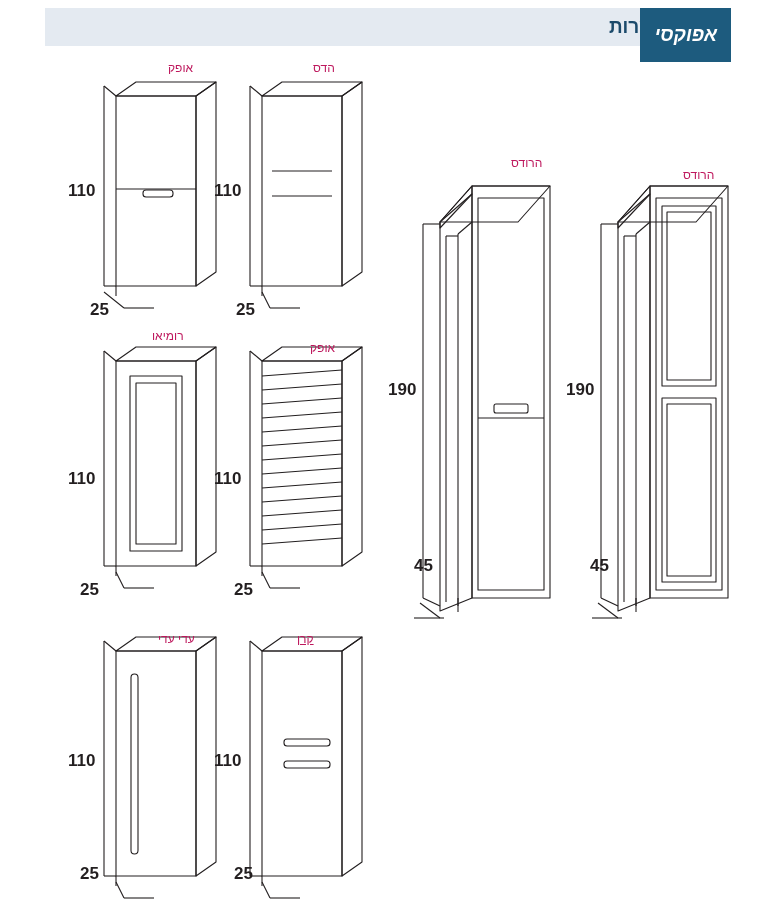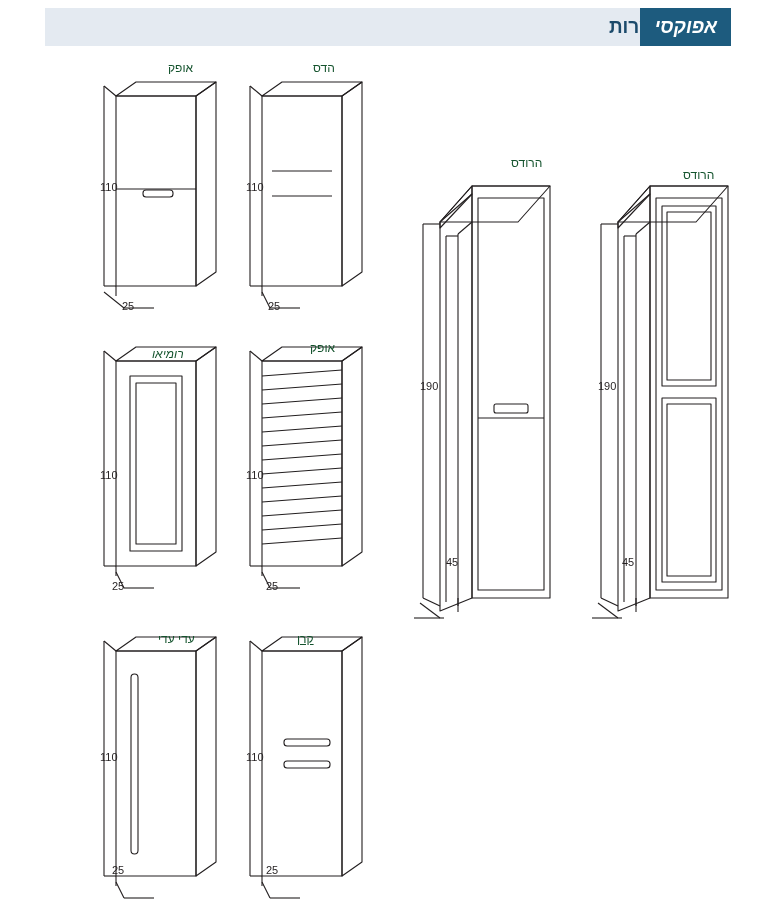--- a/index.html
+++ b/index.html
@@ -41,50 +41,49 @@
     right: 0;
     top: 0;
     height: 38px;
     background: #1d5b7e;
     color: #ffffff;
     font-size: 19px;
     font-weight: bold;
     font-style: italic;
     display: flex;
     align-items: center;
-    padding: 0 14px;
+    padding: 8px 14px;
     direction: rtl;
   }
 
   
   .canvas {
     position: absolute;
     left: 0;
     top: 46px;
     width: 776px;
     height: 862px;
   }
   .canvas svg {
     display: block;
   }
 
   .item-label {
     position: absolute;
     font-size: 12px;
     direction: rtl;
     white-space: nowrap;
-    color: #14532d;
+    color: #be185d;
   }
   .dim-label {
     position: absolute;
-    font-size: 11px;
-    font-weight: normal;
+    font-size: 17px;
+    font-weight: bold;
     color: #231f20;
     white-space: nowrap;
-    margin-left: 32px;
   }
 </style>
 </head>
 <body>
 
 <div class="header">
   <span class="header-title">ארונות שרות</span>
   <div class="brand-tab">אפוקסי</div>
 </div>
 
@@ -250,21 +249,21 @@
         <line x1="592" y1="572" x2="622" y2="572"></line>
       </g>
 
     </g>
   </svg>
 
   <span class="item-label" style="left:168px; top:15px;">אופק</span>
   <span class="item-label" style="left:313px; top:15px;">הדס</span>
   <span class="item-label" style="left:511px; top:110px;">הרודס</span>
   <span class="item-label" style="left:683px; top:110px;margin-top:12px;">הרודס</span>
-  <span class="item-label" style="left:152px; top:301px;font-style:italic;">רומיאו</span>
+  <span class="item-label" style="left:152px; top:283px;">רומיאו</span>
   <span class="item-label" style="left:310px; top:295px;">אופק</span>
   <span class="item-label" style="left:158px; top:586px;">עדי  עדי</span>
   <span class="item-label" style="left:297px; top:586px;text-decoration:underline;">קרן</span>
 
   <span class="dim-label" style="left:68px;  top:135px;">110</span>
   <span class="dim-label" style="left:214px; top:135px;">110</span>
   <span class="dim-label" style="left:388px; top:334px;">190</span>
   <span class="dim-label" style="left:566px; top:334px;">190</span>
   <span class="dim-label" style="left:68px;  top:423px;">110</span>
   <span class="dim-label" style="left:214px; top:423px;">110</span>

